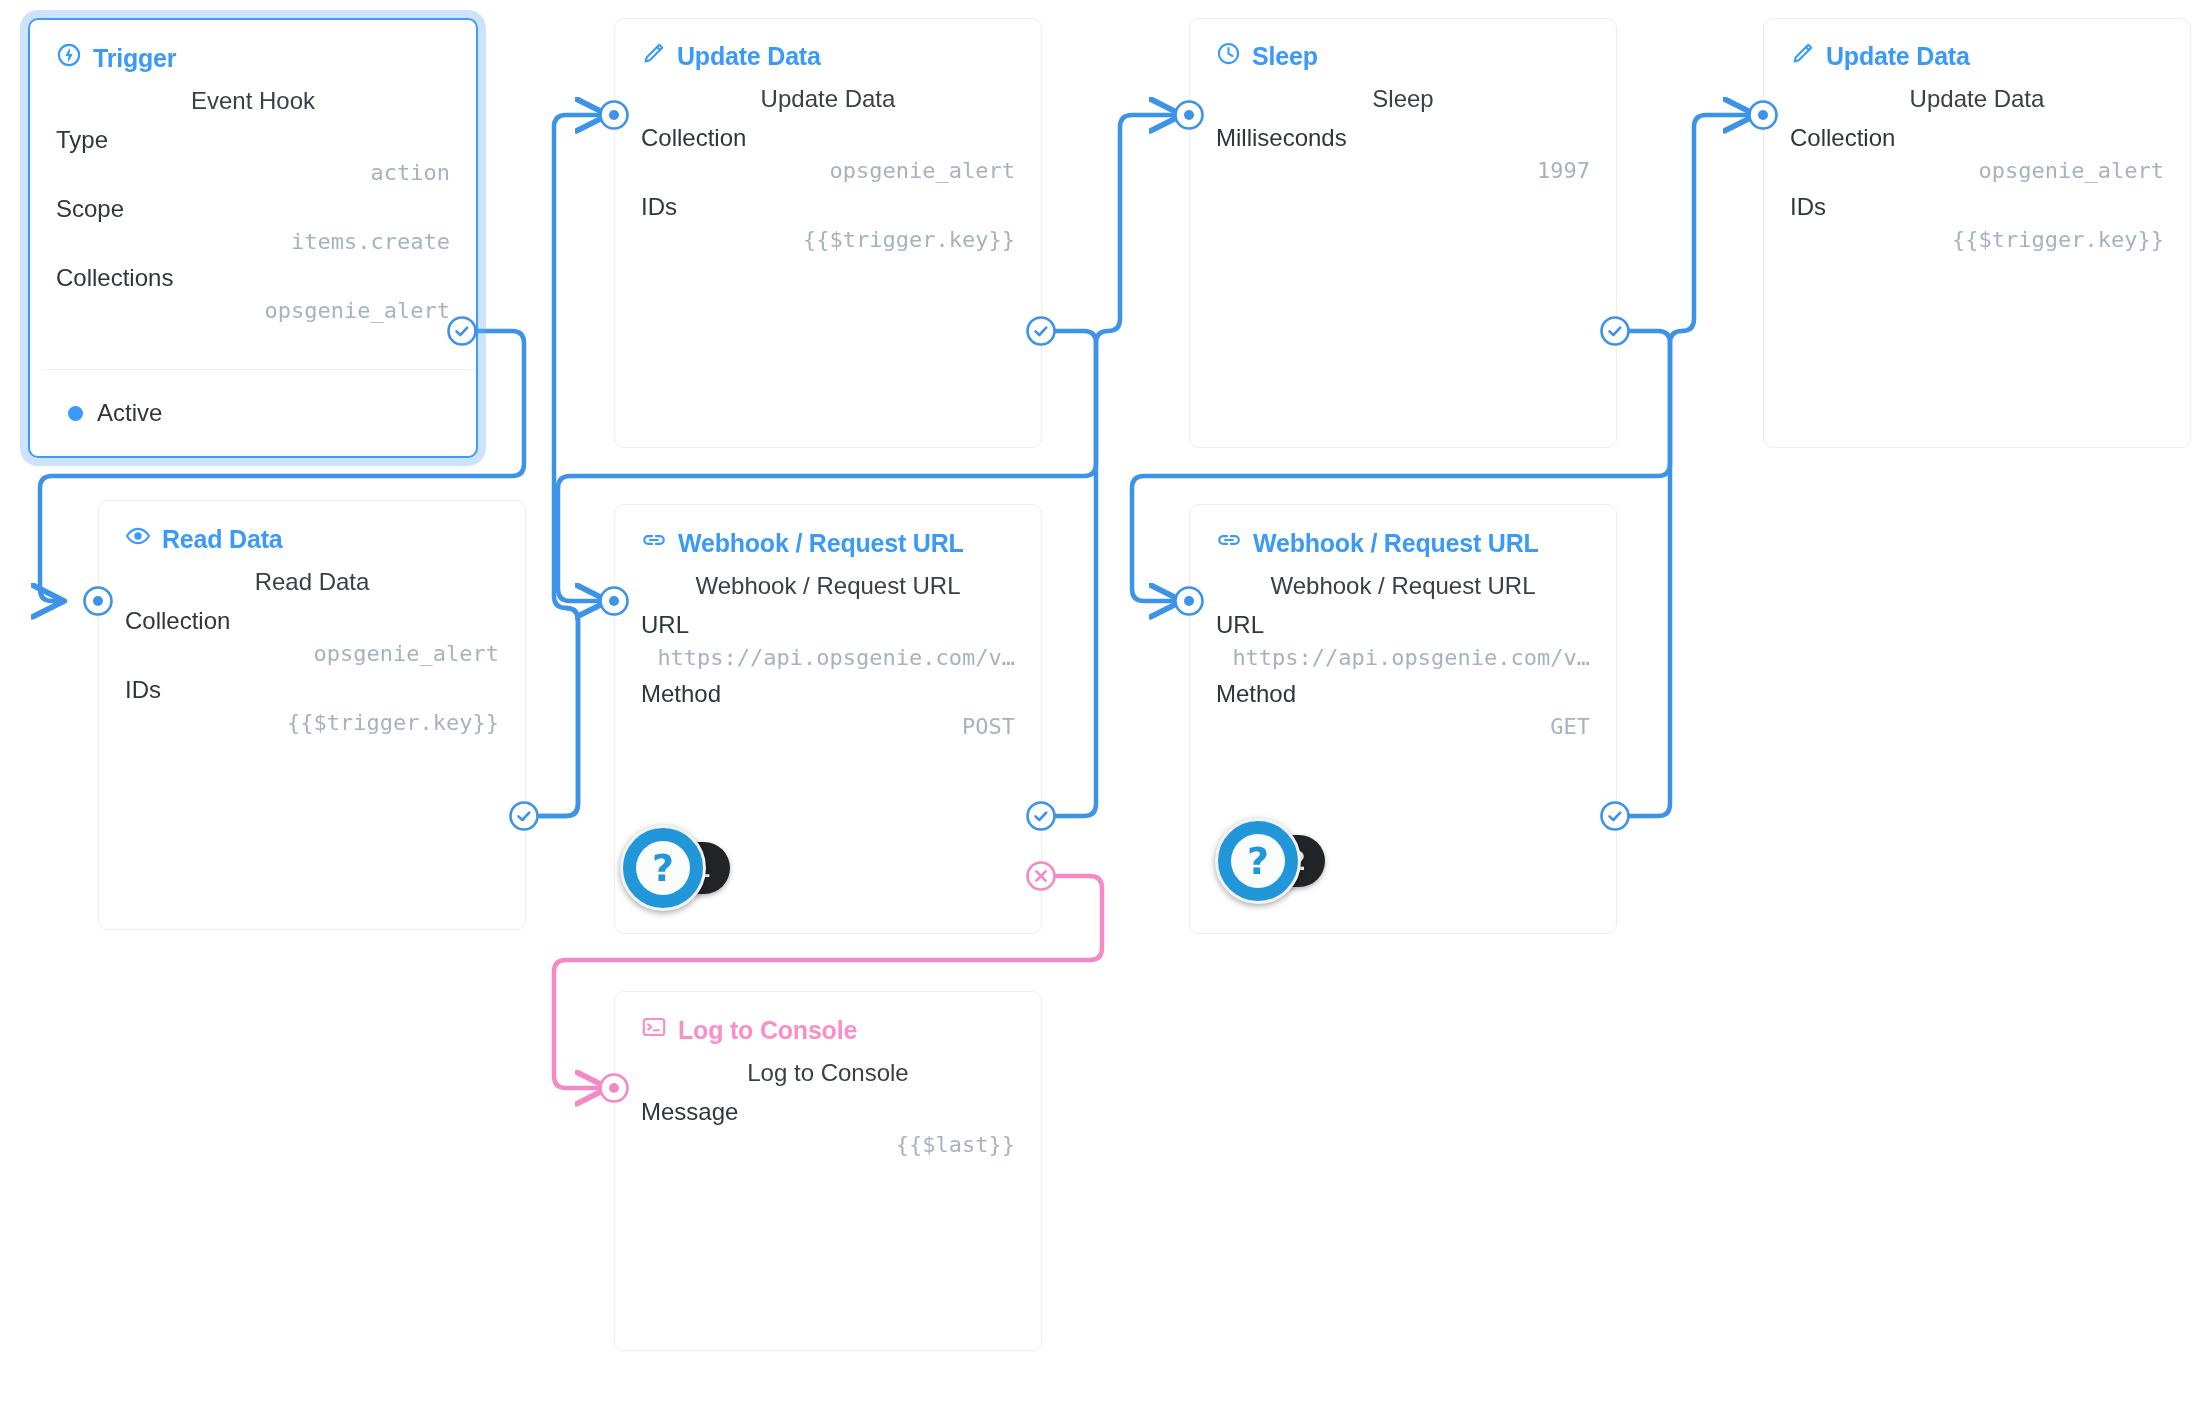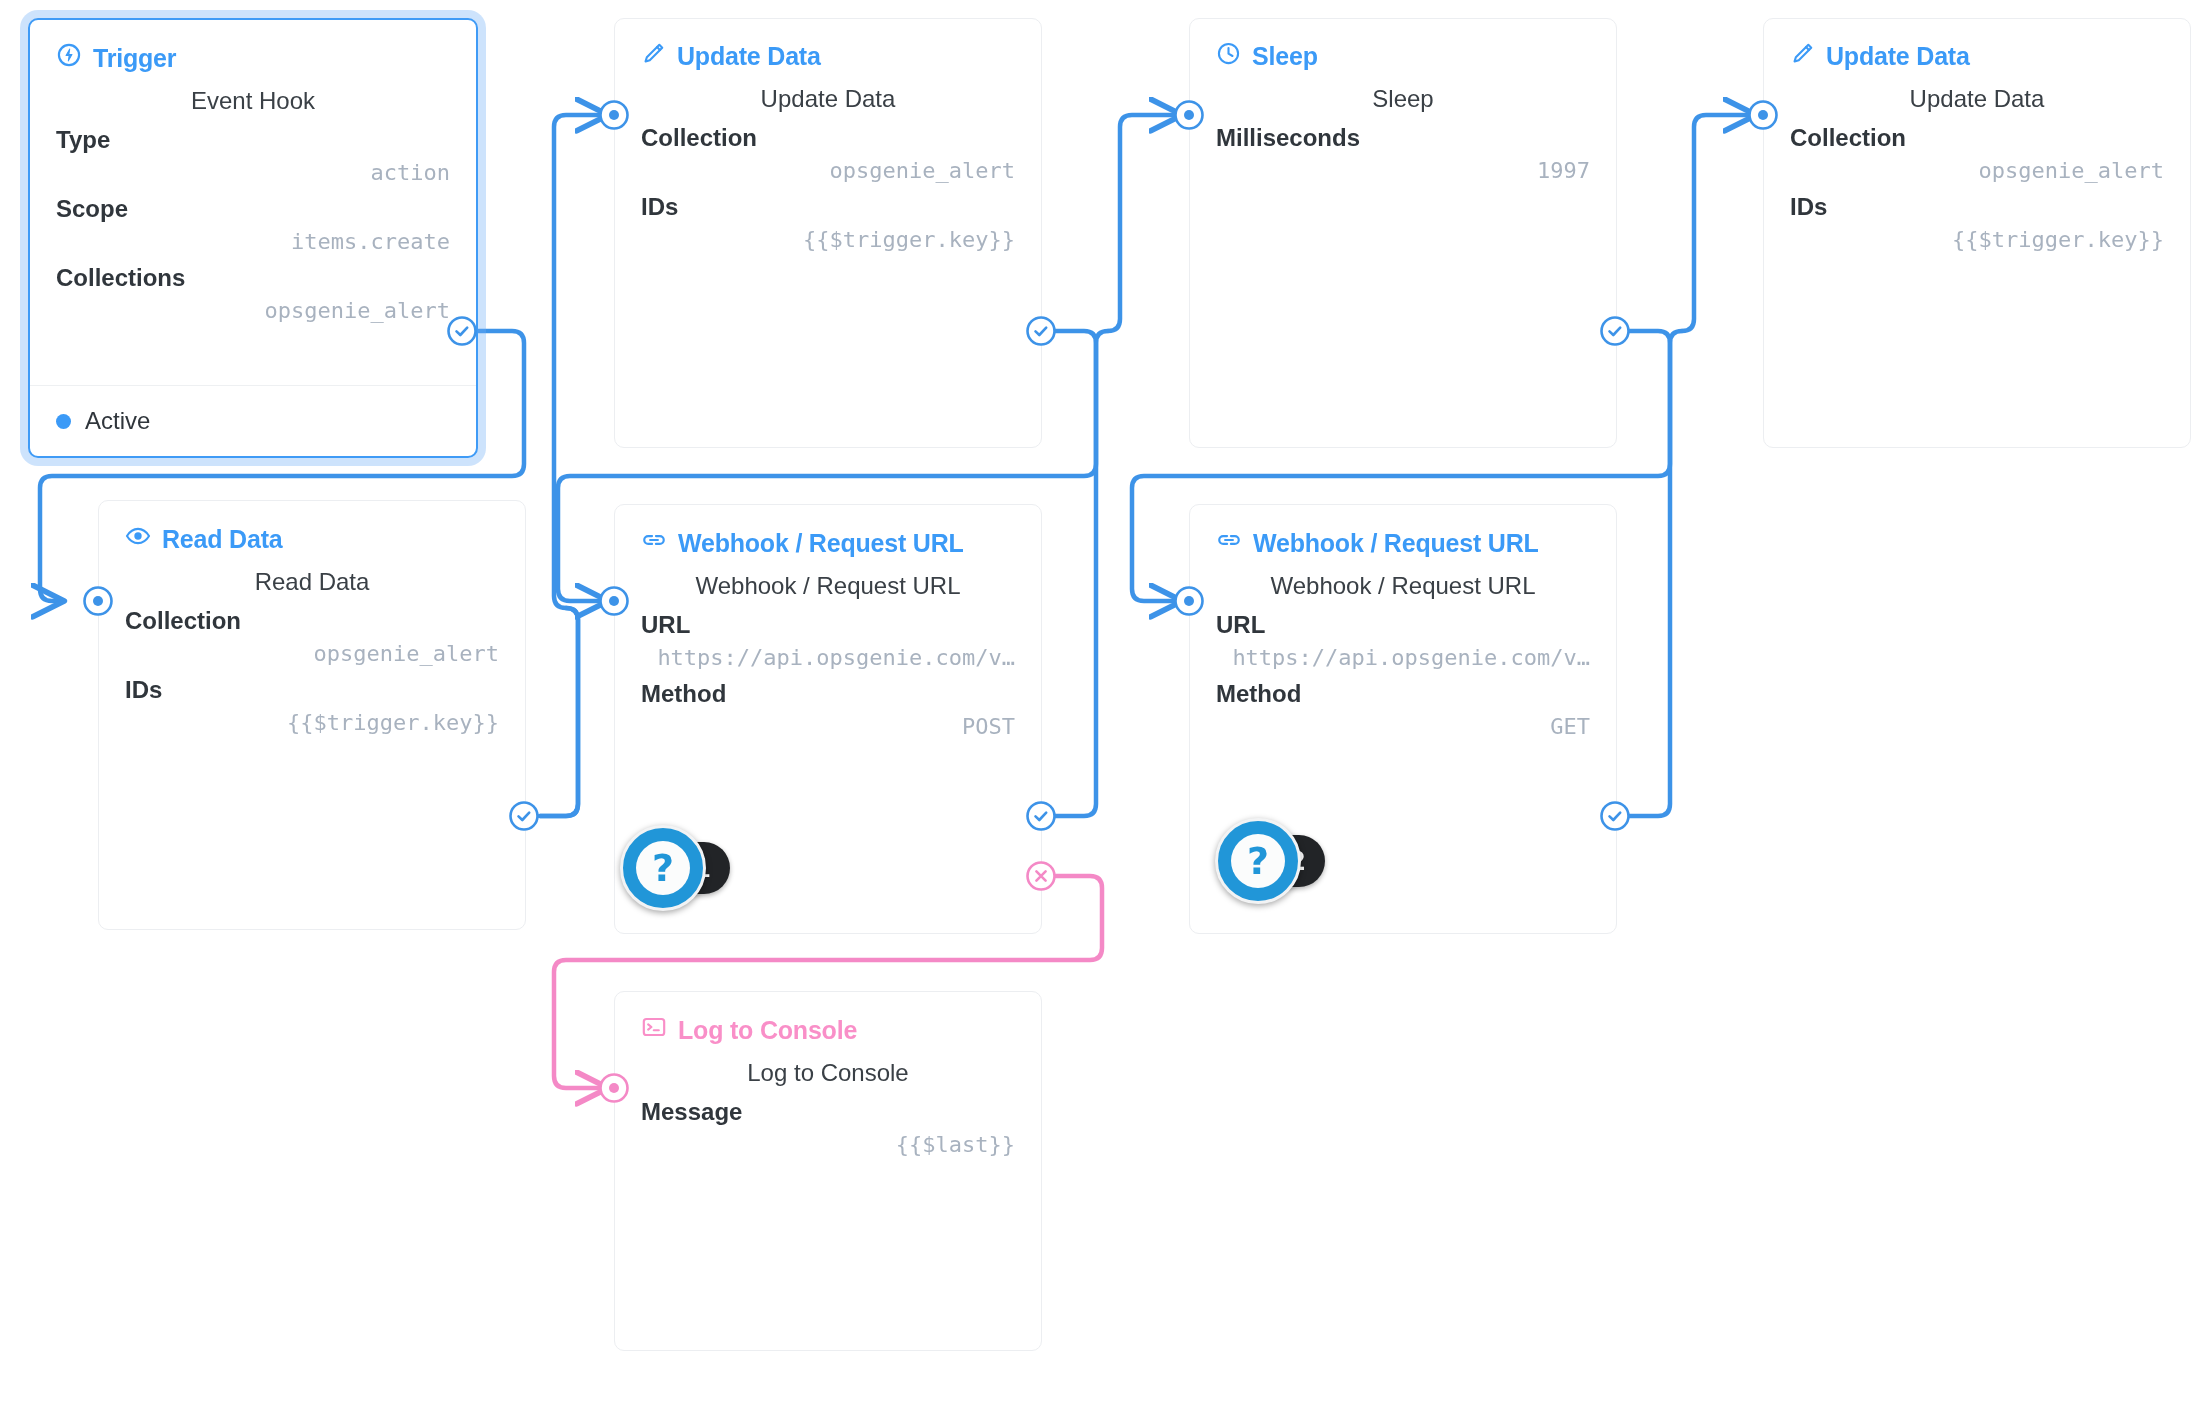--- a/index.html
+++ b/index.html
@@ -65,43 +65,43 @@
 
   .row-name {
     font-size: 24px;
     color: #3a4046;
     line-height: 1.48;
     white-space: nowrap;
     text-align: center;
   }
   .fld-label {
     font-size: 24px;
-    font-weight: bold;
+    font-weight: normal;
     color: #30363c;
     line-height: 1.42;
     margin-top: 4px;
     white-space: nowrap;
   }
   .fld-value {
     font-family: "DejaVu Sans Mono", "Liberation Mono", monospace;
     font-size: 22px;
     color: #a8b2bf;
     line-height: 1.42;
     white-space: nowrap;
     overflow: hidden;
     text-overflow: ellipsis;
     max-width: 400px;
     text-align: right;
   }
 
   .card-footer {
     position: absolute;
-    left: 0; right: 0;
+    left: 12px; right: 0;
     bottom: 0;
-    padding: 4px 26px;
+    padding: 12px 26px;
     height: 62px;
     display: flex;
     align-items: center;
     gap: 14px;
     border-top: 1px solid #eef0f2;
   }
   .dot-active {
     width: 15px; height: 15px;
     border-radius: 50%;
     background: #3b9af7;

